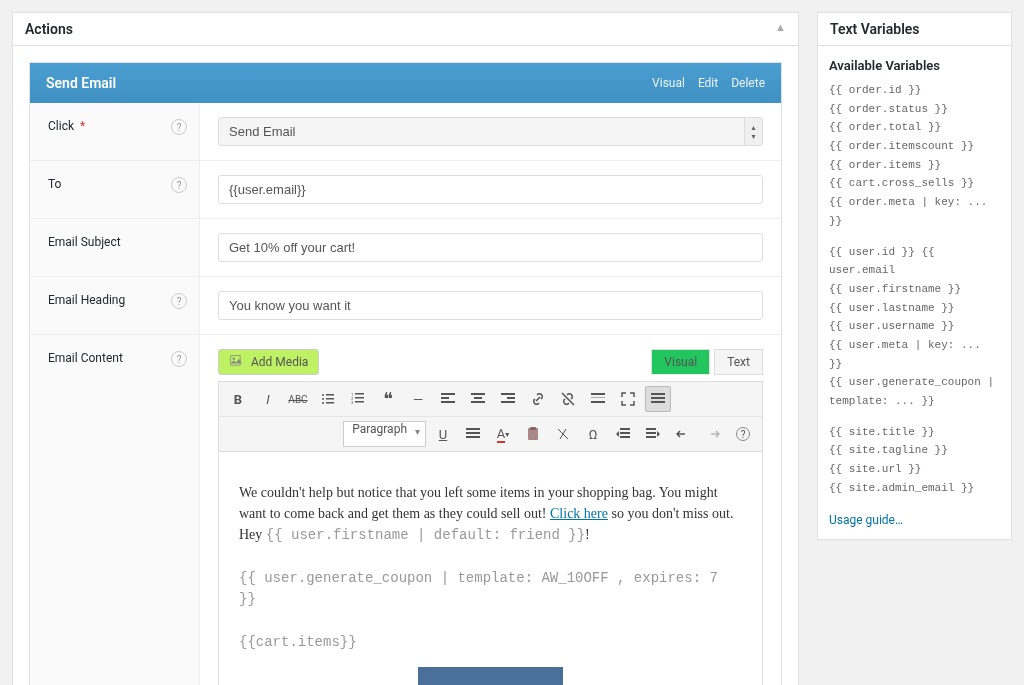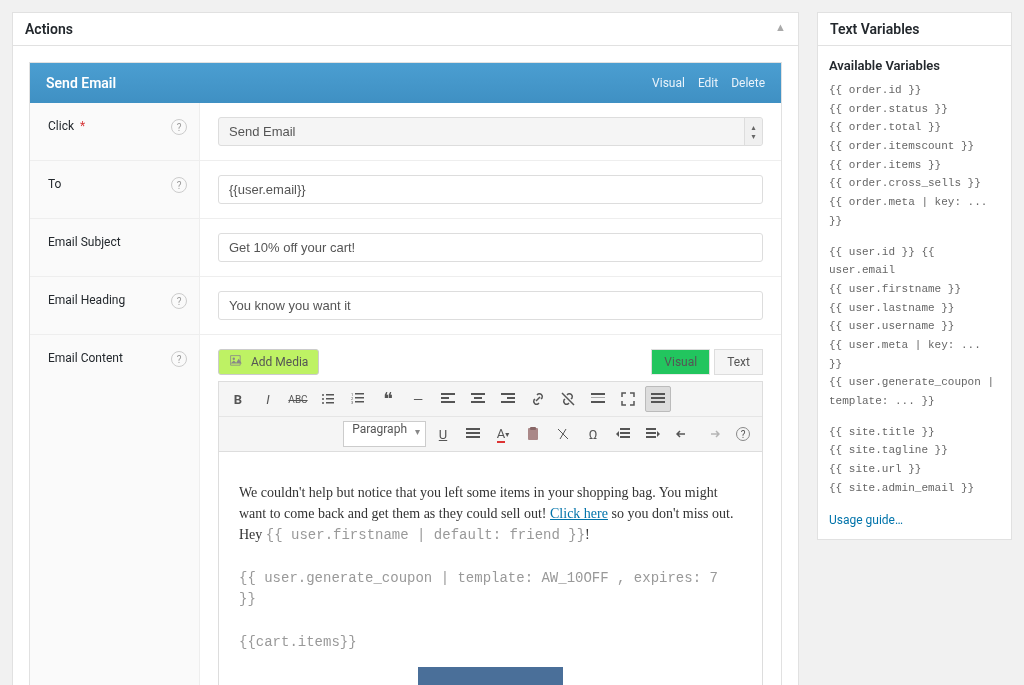--- a/index.html
+++ b/index.html
@@ -511,21 +511,21 @@
   </div>
   <div class="sidebar-body">
     <h4>Available Variables</h4>
     <div class="var-list">
       <div class="group">
         <div>{{ order.id }}</div>
         <div>{{ order.status }}</div>
         <div>{{ order.total }}</div>
         <div>{{ order.itemscount }}</div>
         <div>{{ order.items }}</div>
-        <div>{{ order.cross_sells }}</div>
+        <div>{{ cart.cross_sells }}</div>
         <div>{{ order.meta | key: ... }}</div>
       </div>
       <div class="group">
         <div>{{ user.id }} {{ user.email</div>
         <div>{{ user.firstname }}</div>
         <div>{{ user.lastname }}</div>
         <div>{{ user.username }}</div>
         <div>{{ user.meta | key: ... }}</div>
         <div>{{ user.generate_coupon | template: ... }}</div>
       </div>

